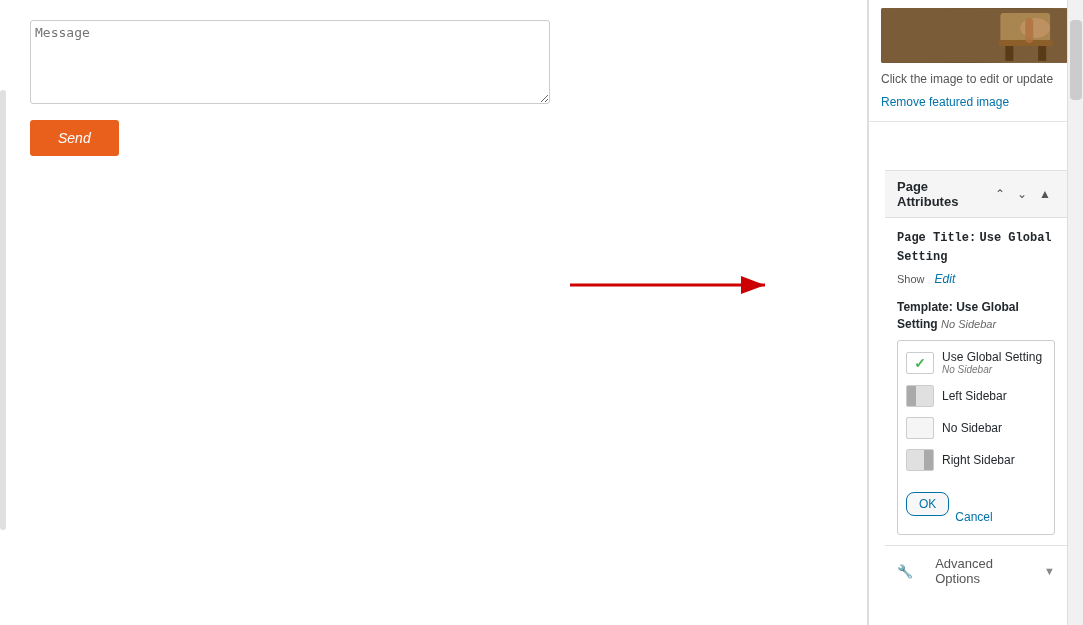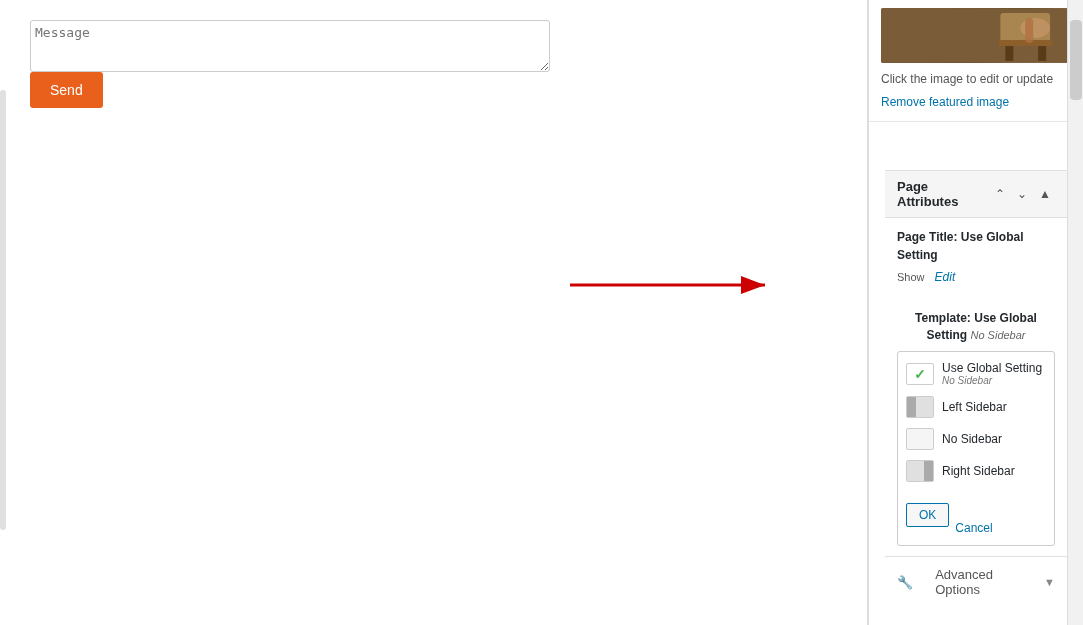--- a/index.html
+++ b/index.html
@@ -25,41 +25,42 @@
       border-right: 1px solid #ddd;
     }
 
     .form-area {
       padding: 20px 30px;
       flex: 1;
     }
 
     .message-textarea {
       width: 520px;
-      height: 52px;
+      height: 84px;
       border: 1px solid #ccc;
       border-radius: 3px;
       padding: 4px;
       font-size: 13px;
       color: #0f766e;
       resize: vertical;
       display: block;
       background: #fff;
     }
 
     .send-button {
-      margin-top: 0;
+      margin-top: 16px;
       background: #e8601c;
       color: #fff;
       border: none;
-      padding: 10px 20px;
+      padding: 10px 28px;
       font-size: 14px;
       font-weight: 500;
       border-radius: 3px;
       cursor: pointer;
+      font-style: italic;
     }
 
     
     .scrollbar-stub {
       position: absolute;
       left: 0;
       top: 90px;
       width: 6px;
       height: 440px;
       background: #e0e0e0;
@@ -159,39 +160,39 @@
 
     .attribute-row {
       font-size: 12px;
       margin-bottom: 4px;
       color: #23282d;
       line-height: 1.5;
     }
 
     .attribute-row strong {
       font-weight: 600;
+      font-family: Liberation Mono, monospace;
     }
 
     .attribute-row a {
       color: #0073aa;
       text-decoration: none;
       font-style: italic;
     }
 
     .show-label {
       font-size: 11px;
       color: #555;
     }
 
     .template-row {
       font-size: 12px;
       color: #23282d;
-      margin-top: 24px;
+      margin-top: 11px;
       line-height: 1.4;
-      text-align: center;
     }
 
     .template-small {
       font-size: 11px;
       color: #666;
       font-style: italic;
     }
 
     
     .template-dropdown {
@@ -262,21 +263,21 @@
       padding: 8px 8px 6px;
       align-items: center;
     }
 
     .ok-button {
       border: 1px solid #0073aa;
       background: #f7f7f7;
       color: #0073aa;
       padding: 4px 12px;
       font-size: 12px;
-      border-radius: 2px;
+      border-radius: 8px;
       cursor: pointer;
     }
 
     .cancel-link {
       color: #0073aa;
       font-size: 12px;
       text-decoration: none;
       cursor: pointer;
       margin-top: 26px;
     }

